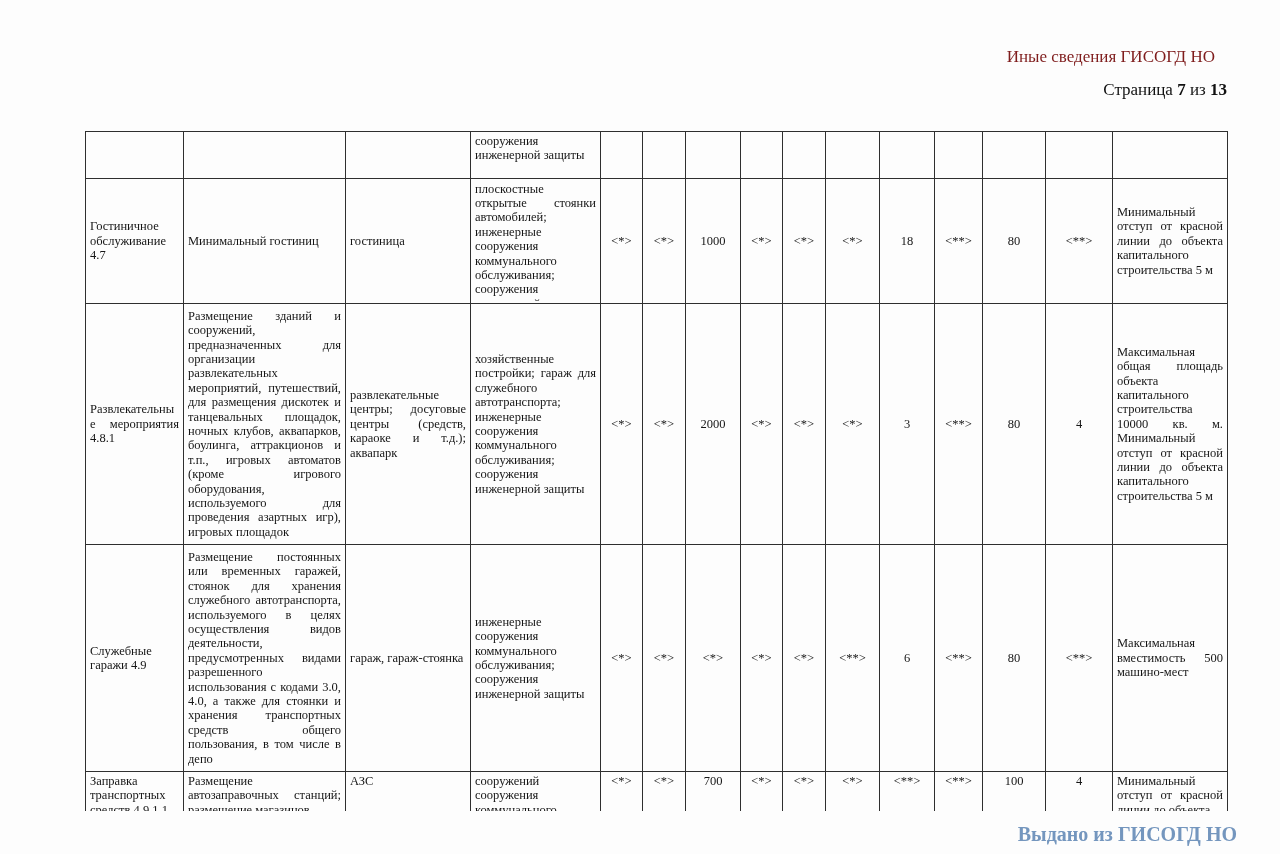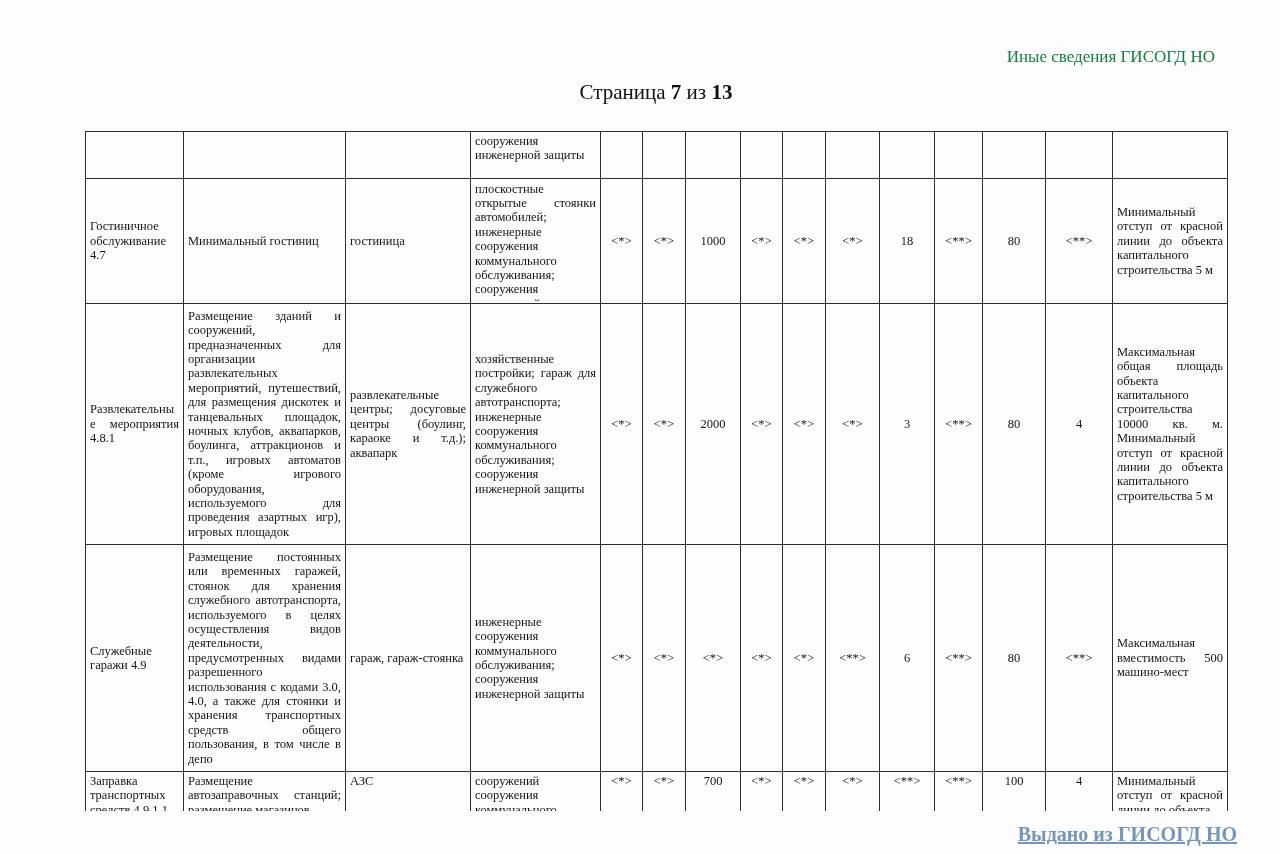--- a/index.html
+++ b/index.html
@@ -20,27 +20,27 @@
     white-space:nowrap;
   }
   .wm-sub {
     font-family:"Liberation Sans", sans-serif; font-weight:bold;
     font-size:20px; letter-spacing:8px; color:#f1f1f1; margin-top:6px;
     white-space:nowrap;
   }
 
   .header-note {
     position:absolute; top:47px; right:65px;
-    font-size:17px; color:#15803d; white-space:nowrap;
+    font-size:17px; color:#7f1d1d; white-space:nowrap;
   }
 
   
   .page-title {
     position:absolute; top:80px; left:85px; width:1142px;
-    text-align:center; font-size:21px; color:#111;
+    text-align:right; font-size:17px; color:#111;
   }
   .page-title b { font-weight:bold; }
 
   
   .table-wrap {
     position:absolute; left:85px; top:115px;
     width:1143px; height:696px; overflow:hidden;
   }
   table.reg {
     border-collapse:collapse; table-layout:fixed; width:1142px;
@@ -64,21 +64,21 @@
   tr.row-3 .cellbox { max-height:221px; overflow:hidden; }
   tr.row-4 .cellbox { max-height:51px; overflow:hidden; }
   col.c0{width:98px}  col.c1{width:162px} col.c2{width:125px} col.c3{width:130px}
   col.c4{width:42px}  col.c5{width:43px}  col.c6{width:55px}  col.c7{width:42px}
   col.c8{width:43px}  col.c9{width:54px}  col.c10{width:55px} col.c11{width:48px}
   col.c12{width:63px} col.c13{width:67px} col.c14{width:115px}
 
   
   .footer-issued {
     position:absolute; right:43px; bottom:8px;
-    font-size:20px; font-weight:bold; color:#7496be; white-space:nowrap;text-decoration:underline;
+    font-size:20px; font-weight:bold; color:#7496be; white-space:nowrap;
   }
 </style>
 </head>
 <body>
 
 <div class="page">
 
 
   <div class="header-note">Иные сведения ГИСОГД НО</div>
 
@@ -204,21 +204,21 @@
             </td>
           </tr>
           <tr class="row-2">
             <td class="txt">
               <div class="cellbox">Развлекательны е мероприятия 4.8.1</div>
             </td>
             <td class="txt">
               <div class="cellbox">Размещение зданий и сооружений, предназначенных для организации развлекательных мероприятий, путешествий, для размещения дискотек и танцевальных площадок, ночных клубов, аквапарков, боулинга, аттракционов и т.п., игровых автоматов (кроме игрового оборудования, используемого для проведения азартных игр), игровых площадок</div>
             </td>
             <td class="txt">
-              <div class="cellbox">развлекательные центры; досуговые центры (боулинг, караоке и т.д.); аквапарк</div>
+              <div class="cellbox">развлекательные центры; досуговые центры (средств, караоке и т.д.); аквапарк</div>
             </td>
             <td class="txt">
               <div class="cellbox">хозяйственные постройки; гараж для служебного автотранспорта; инженерные сооружения коммунального обслуживания; сооружения инженерной защиты</div>
             </td>
             <td class="num">
               <div class="cellbox">&lt;*&gt;</div>
             </td>
             <td class="num">
               <div class="cellbox">&lt;*&gt;</div>
             </td>

